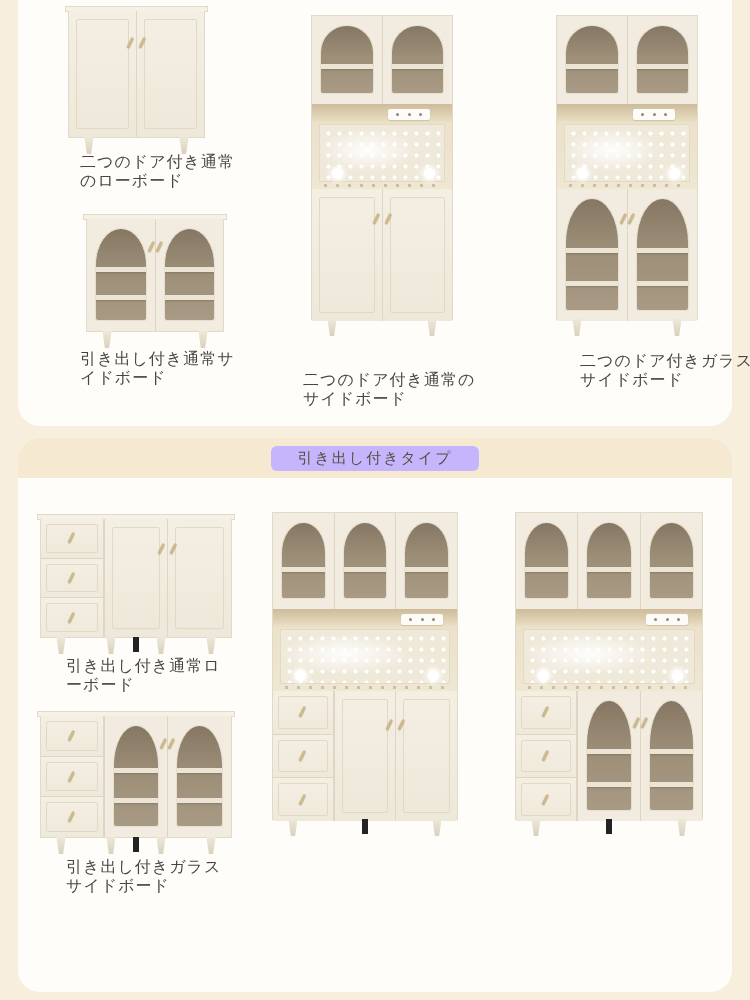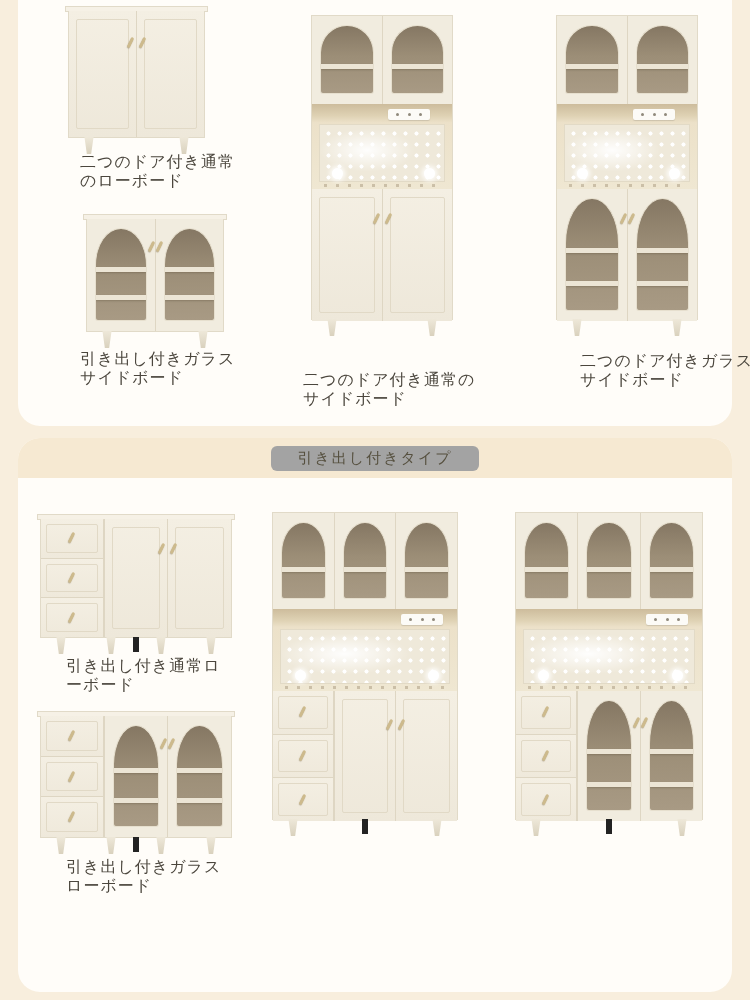--- a/index.html
+++ b/index.html
@@ -3,21 +3,21 @@
 <meta charset="utf-8">
 <style>
   html,body{margin:0;padding:0;}
   .page{position:relative;width:750px;height:1000px;background:#f8eedd;overflow:hidden;
         font-family:"Liberation Sans",sans-serif;}
   .panel{position:absolute;left:18px;width:714px;background:#fffdf9;border-radius:22px;}
   .panel-top{top:-22px;height:448px;}
   .panel-bottom{top:438px;height:554px;}
   .band{position:absolute;top:0;left:0;right:0;height:40px;background:#f6e9d2;
         border-radius:22px 22px 0 0;display:flex;align-items:center;justify-content:center;}
-  .band-pill{background:#a3a3a3;padding:3px 26px;border-radius:6px;color:#56503f;
+  .band-pill{background:#c4b5fd;padding:3px 26px;border-radius:6px;color:#56503f;
         font-size:15px;letter-spacing:2px;}
   .label{position:absolute;font-size:16px;line-height:19px;color:#4b463d;letter-spacing:1px;}
 
   .cab,.cab *{box-sizing:border-box;}
   .cab{position:absolute;background:#f1ecdf;border:1px solid #e1dac8;}
   .row{display:flex;width:100%;height:100%;}
   .sec{position:absolute;left:0;right:0;}
   .door{position:relative;flex:1;border-left:1px solid #ded6c3;
         background:linear-gradient(180deg,#f4efe3,#eee8da);}
   .door:first-child{border-left:none;}
@@ -103,21 +103,21 @@
             <i class="shelf" style="top:72%"></i>
           </div>
           <i class="knob" style="left:2px;top:22px"></i>
         </div>
       </div>
       <div class="legs">
         <i class="leg"></i>
         <i class="leg"></i>
       </div>
     </div>
-    <div class="label" style="left:62px;top:371px;width:158px">引き出し付きガラスサイドボード</div>
+    <div class="label" style="left:62px;top:371px;width:158px">引き出し付き通常サイドボード</div>
 
     <div class="cab" style="left:293px;top:37px;width:142px;height:305px">
       <div class="sec" style="top:0;height:88px">
         <div class="row">
           <div class="glassdoor">
             <div class="arch">
               <i class="shelf" style="top:56%"></i>
             </div>
           </div>
           <div class="glassdoor">
@@ -283,21 +283,21 @@
         </div>
       </div>
       <div class="legs">
         <i class="leg"></i>
         <i class="leg"></i>
         <i class="leg"></i>
         <i class="leg"></i>
       </div>
       <i class="blackfoot"></i>
     </div>
-    <div class="label" style="left:48px;top:419px;width:158px">引き出し付きガラスローボード</div>
+    <div class="label" style="left:48px;top:419px;width:158px">引き出し付きガラスサイドボード</div>
 
     <div class="cab" style="left:254px;top:74px;width:186px;height:308px">
       <div class="sec" style="top:0;height:96px">
         <div class="row">
           <div class="glassdoor">
             <div class="arch">
               <i class="shelf" style="top:58%"></i>
             </div>
           </div>
           <div class="glassdoor">

